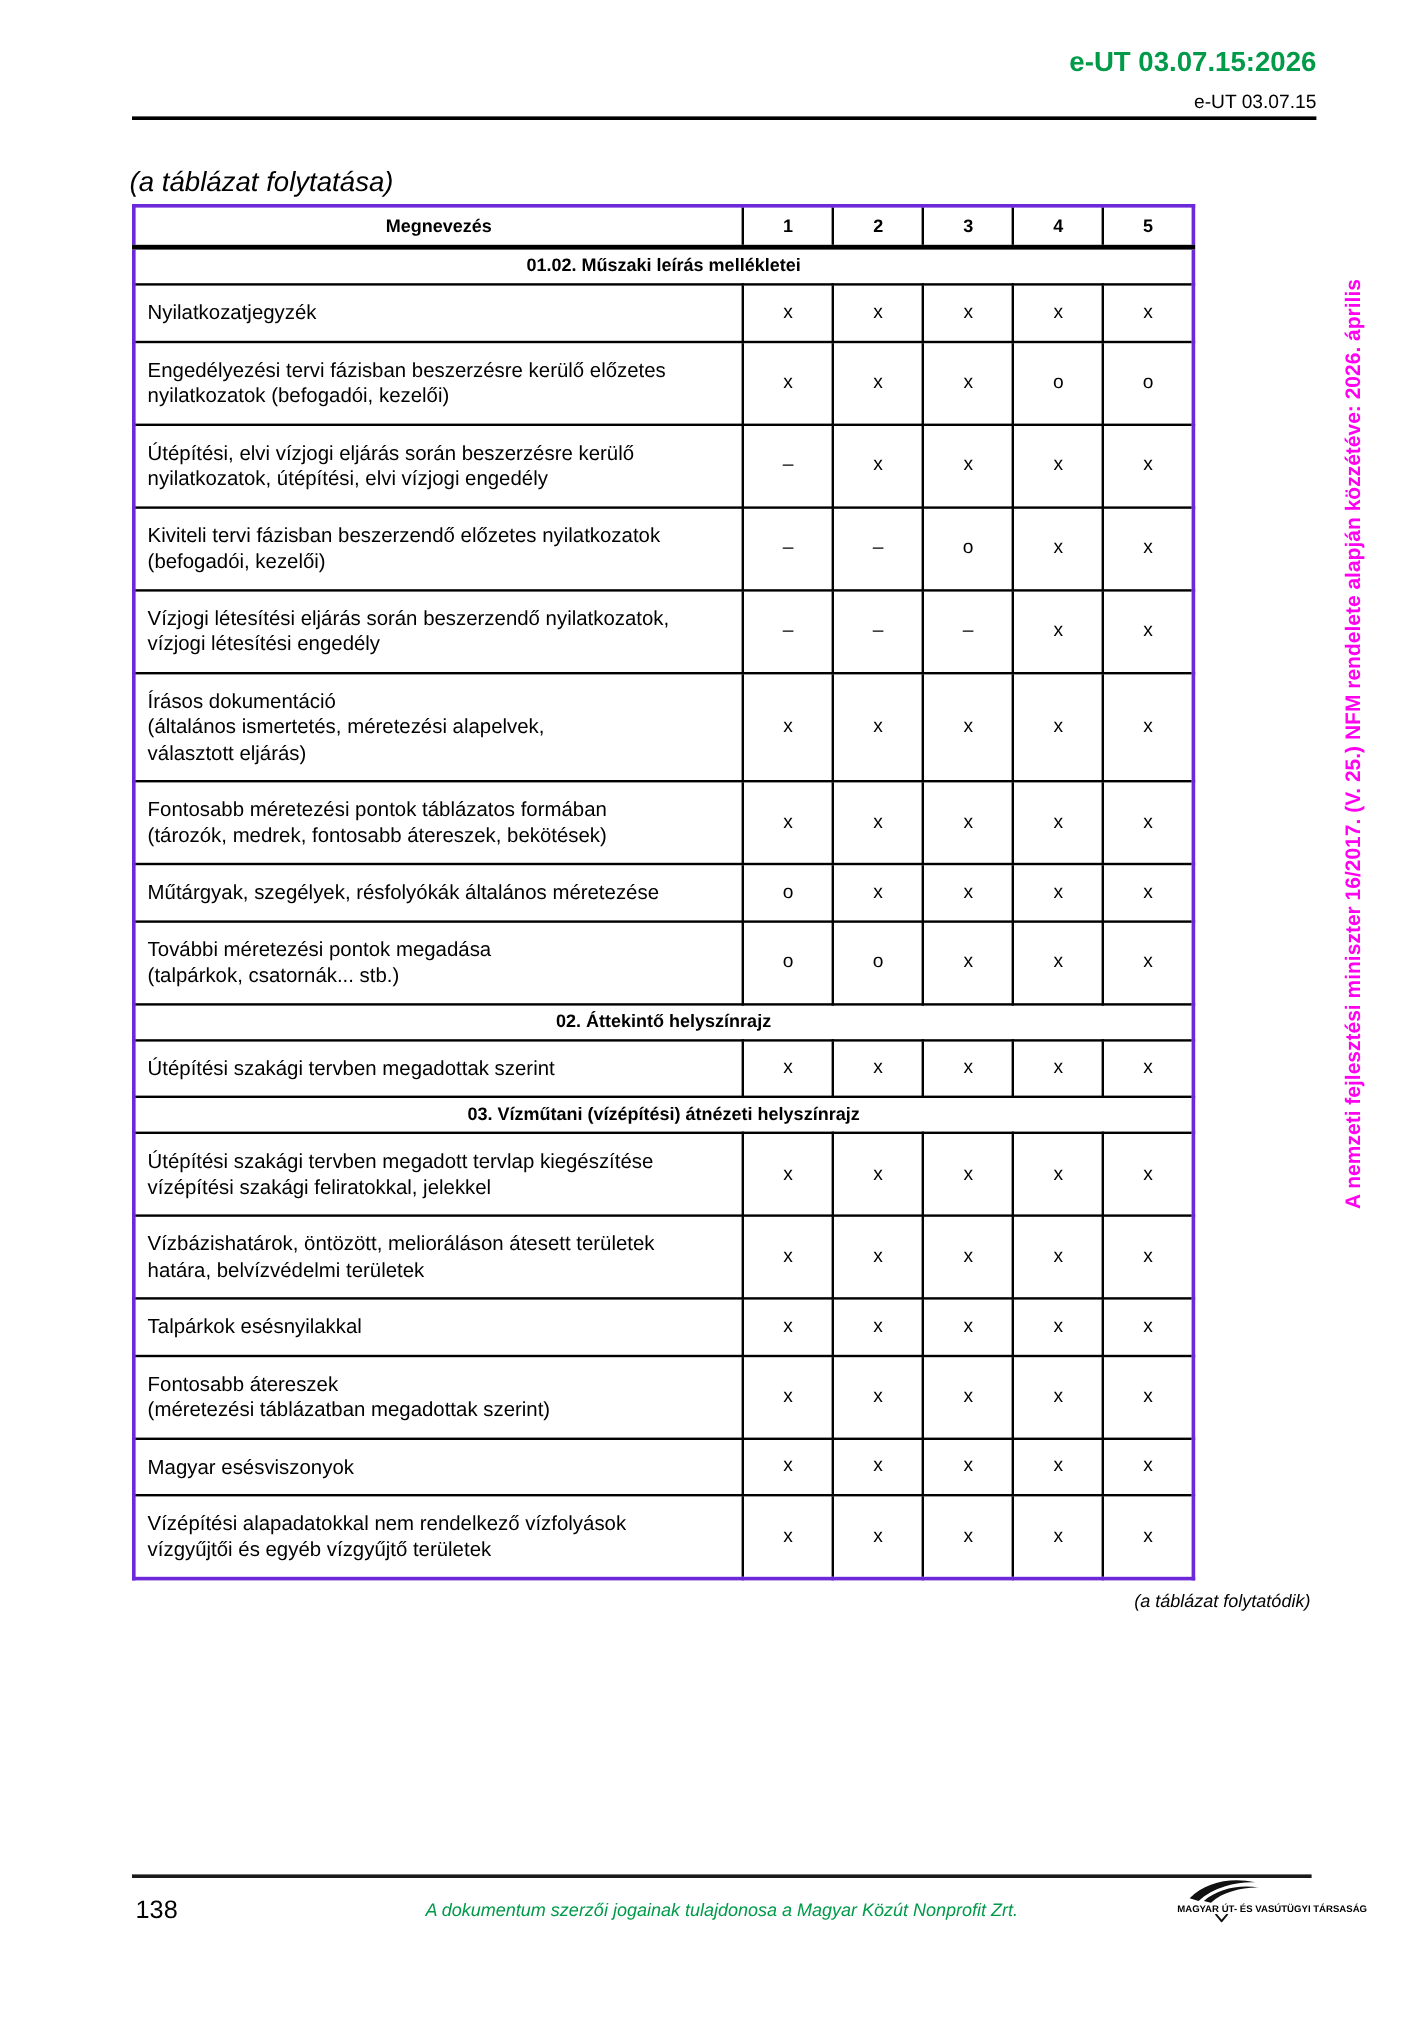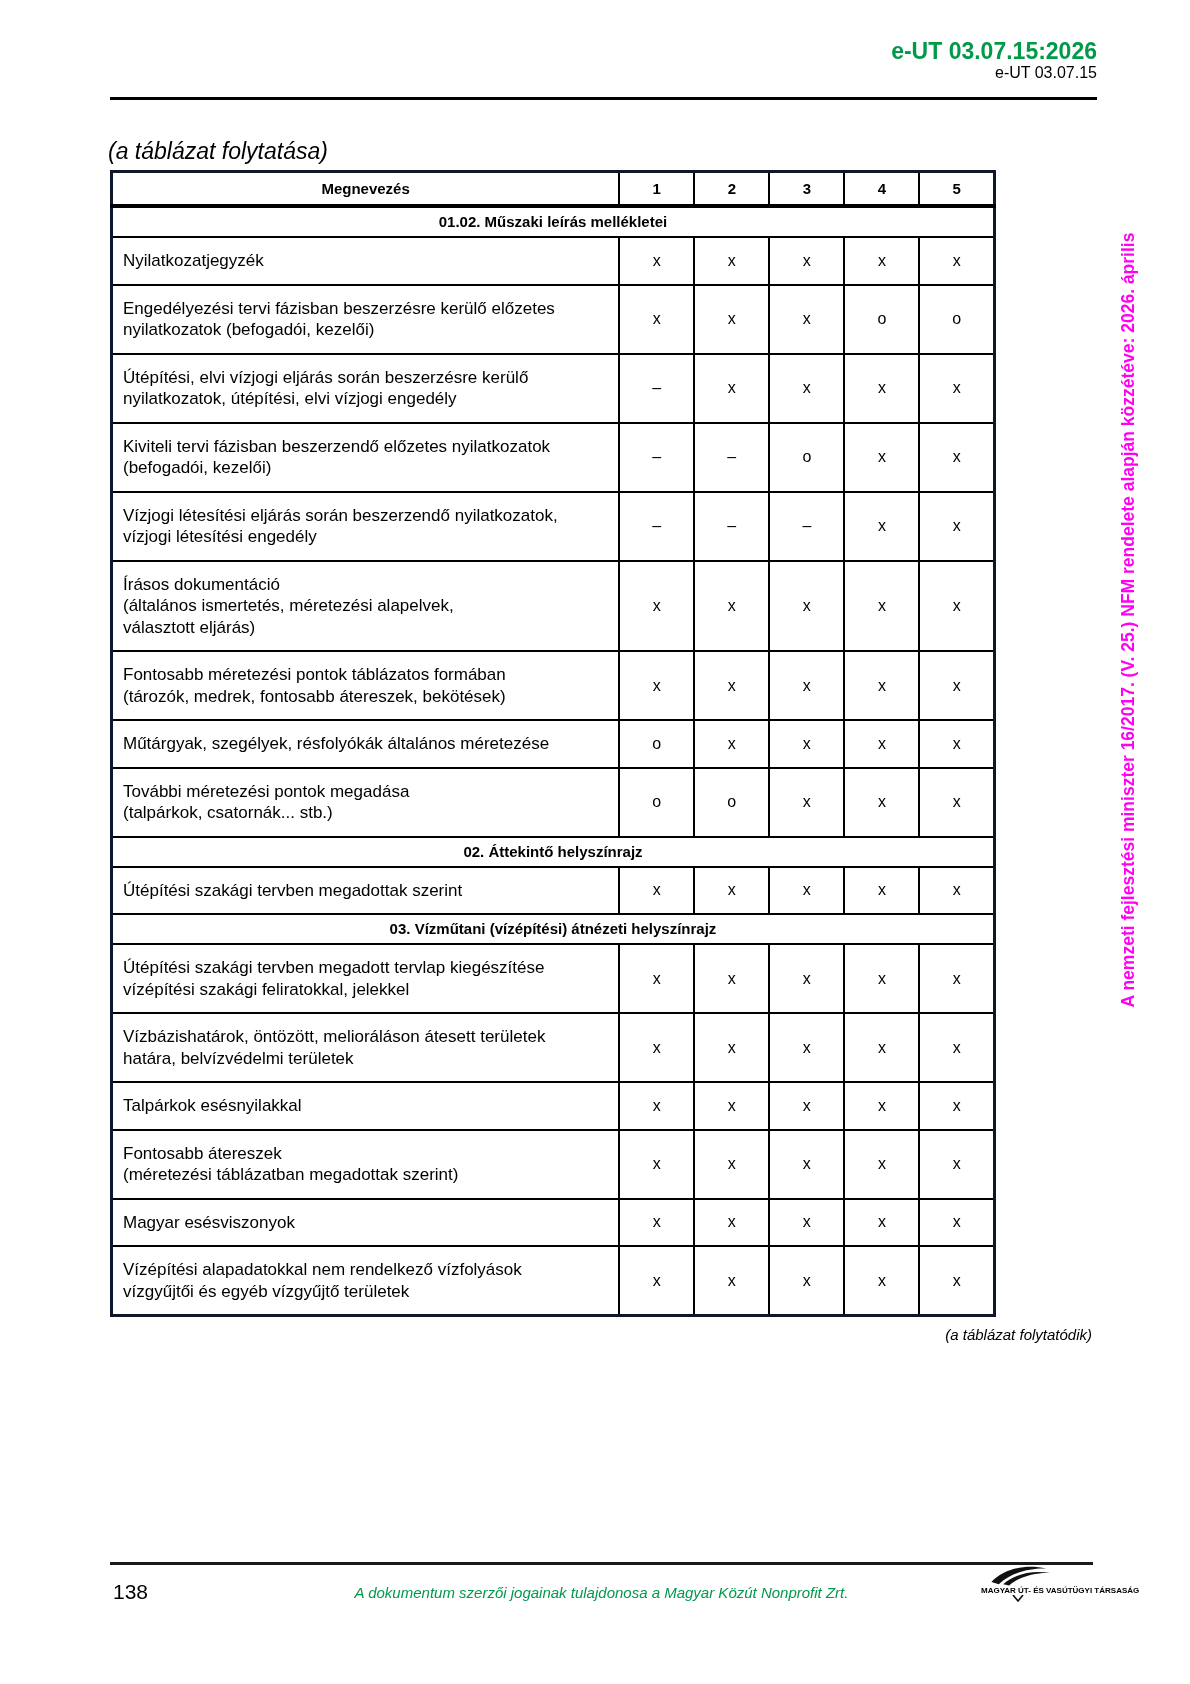--- a/index.html
+++ b/index.html
@@ -21,20 +21,21 @@
     width: 987px;
     text-align: right;
   }
   .header-title {
     color: var(--accent-green, #009a49);
     font-size: 23px;
     font-weight: bold;
     line-height: 26px;
   }
   .header-sub {
+    margin-top: 13px;
     font-size: 16px;
     line-height: 18px;
     color: #000;
   }
   .top-rule {
     position: absolute;
     top: 97px;
     left: 110px;
     width: 987px;
     height: 3px;
@@ -62,21 +63,21 @@
   .table-wrap {
     position: absolute;
     top: 170px;
     left: 110px;
     width: 886px;
   }
   table.matrix {
     border-collapse: collapse;
     table-layout: fixed;
     width: 100%;
-    border: 3px solid #0f172a;
+    border: 3px solid #6d28d9;
   }
   table.matrix th, table.matrix td {
     border: 2px solid #000;
     vertical-align: middle;
   }
   table.matrix thead th {
     border-bottom: 4px solid #000;
     font-size: 15px;
     font-weight: bold;
     text-align: center;

